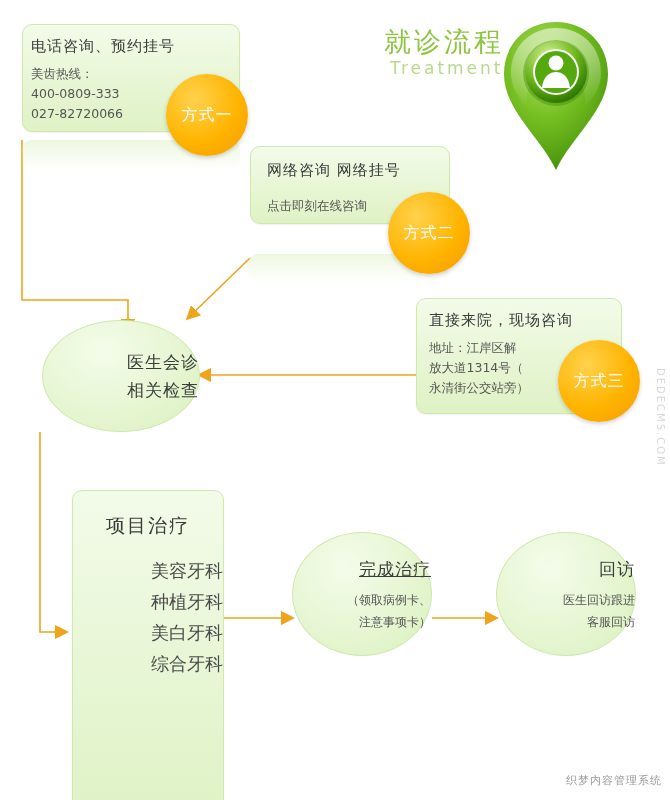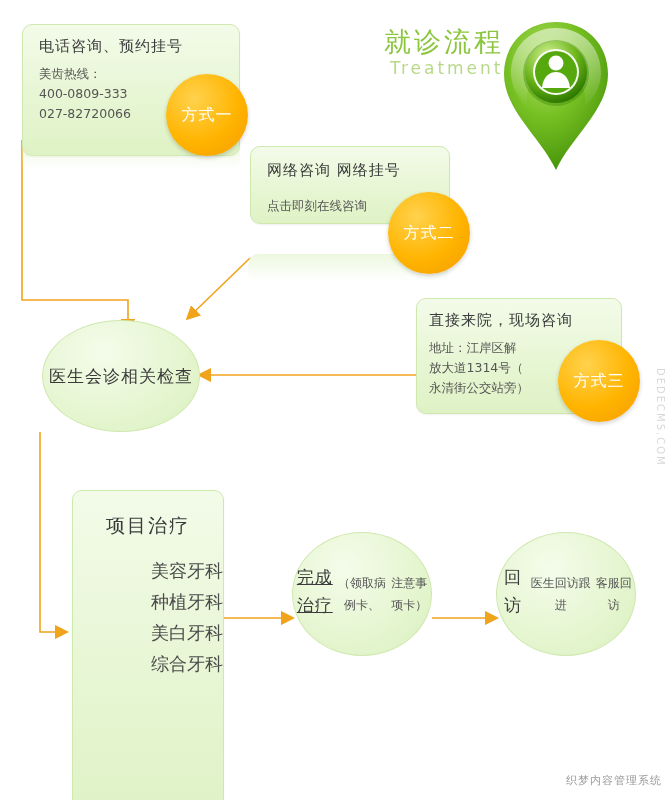--- a/index.html
+++ b/index.html
@@ -88,21 +88,22 @@
   }
 
   
   .ellipse {
     position: absolute;
     box-sizing: border-box;
     border-radius: 50%;
     background: radial-gradient(ellipse at 38% 28%, #f4fcea 0%, #e6f6d2 55%, #d9f0bd 100%);
     border: 1px solid #cfe8ae;
     display: flex;
-    align-items: center;
+    flex-direction: column;
+    align-items: flex-end;
     justify-content: center;
     text-align: center;
     color: #444;
   }
   .ellipse .etitle {
     font-size: 17px;
     letter-spacing: 1px;
     line-height: 28px;
     color: #3b3b3b;
   }
@@ -219,21 +220,21 @@
 
     <path d="M418,375 L200,375" stroke="#f0a41c" stroke-width="1.6" fill="none" marker-end="url(#ah)"></path>
 
     <path d="M40,432 L40,632 L66,632" stroke="#f0a41c" stroke-width="1.6" fill="none" marker-end="url(#ah)"></path>
 
     <path d="M224,618 L292,618" stroke="#f0a41c" stroke-width="1.6" fill="none" marker-end="url(#ah)"></path>
 
     <path d="M432,618 L496,618" stroke="#f0a41c" stroke-width="1.6" fill="none" marker-end="url(#ah)"></path>
   </svg>
 
-  <div class="box" id="box-m1" style="left:22px; top:24px; width:218px; height:132px; padding:12px 16px;">
+  <div class="box" id="box-m1" style="left:22px; top:24px; width:218px; height:108px; padding:12px 8px;">
     <div class="title" style="text-align:left; margin-bottom:8px;">电话咨询、预约挂号</div>
     <div class="line">美齿热线：</div>
     <div class="line">400-0809-333</div>
     <div class="line">027-82720066</div>
   </div>
   <div class="reflect" style="left:22px; top:140px; width:218px; height:30px;"></div>
   <div class="bubble" style="left:166px; top:74px;">方式一</div>
 
   <div class="box" id="box-m2" style="left:250px; top:146px; width:200px; height:78px; padding:14px 16px;">
     <div class="title" style="text-align:left; margin-bottom:16px;">网络咨询  网络挂号</div>

